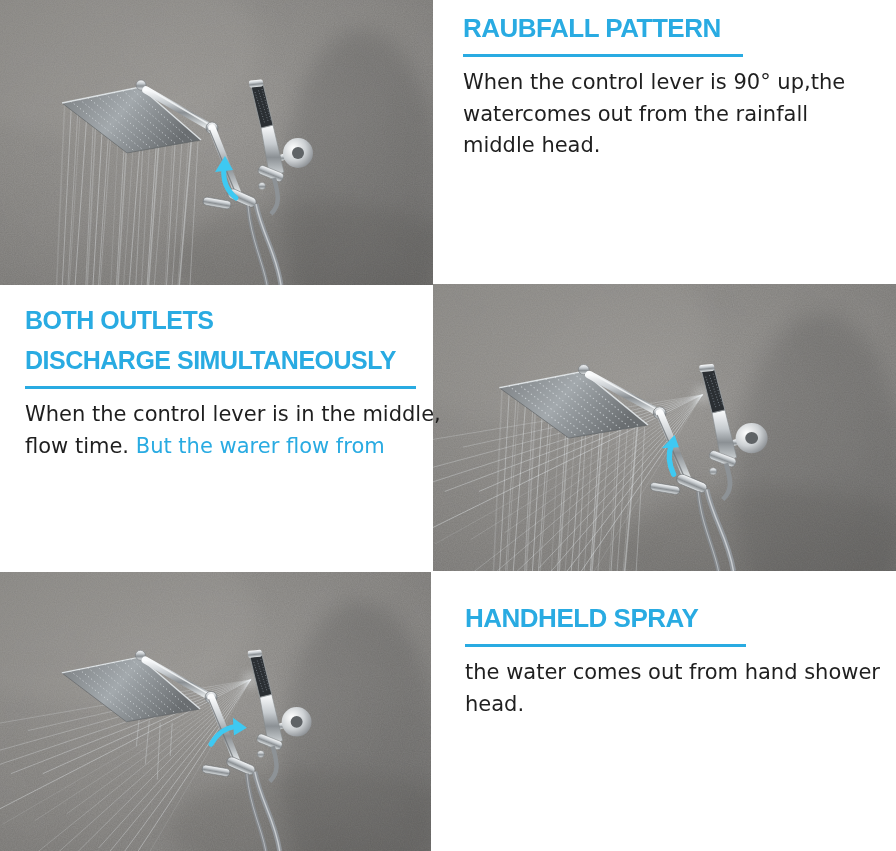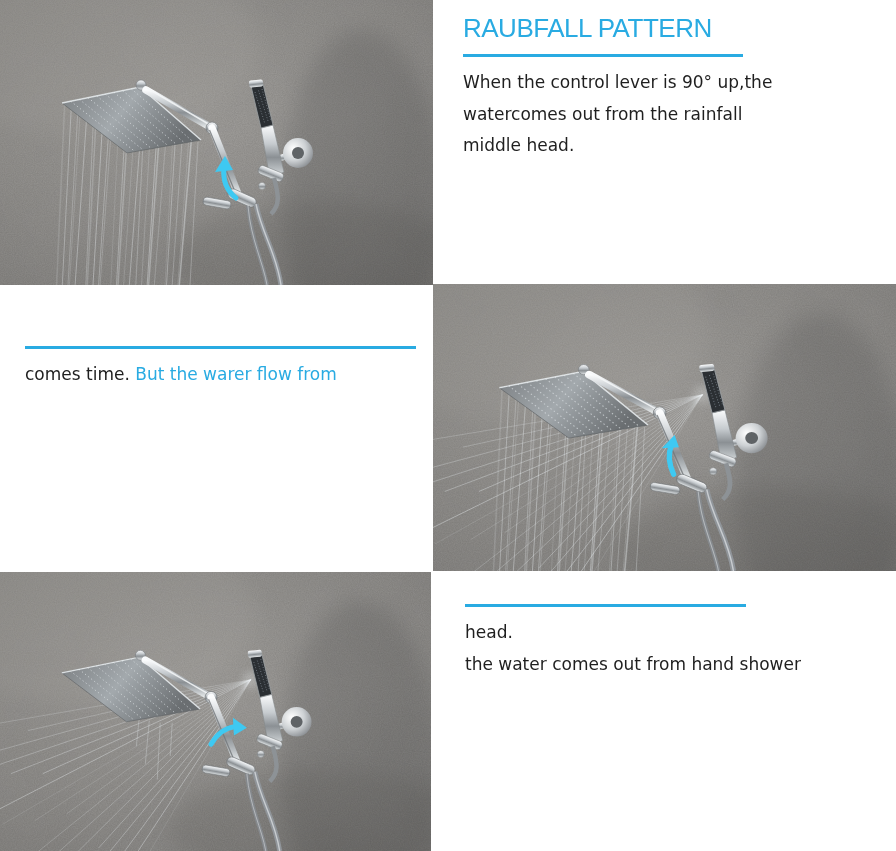--- a/index.html
+++ b/index.html
@@ -16,30 +16,30 @@
   .photo svg{width:100%;height:100%;display:block}
   .ph-a{left:0;top:0;width:433px;height:285px}
   .ph-b{left:433px;top:284px;width:463px;height:287px}
   .ph-c{left:0;top:572px;width:431px;height:279px}
 
   .txt{position:absolute}
   .txt-a{left:463px;top:8px}
   .txt-b{left:25px;top:300px}
   .txt-c{left:465px;top:598px}
 
-  .title{font-size:26px;font-weight:normal;color:var(--accent);
+  .title{font-size:26px;font-weight:bold;color:var(--accent);
          line-height:40px;letter-spacing:-0.5px;white-space:nowrap}
   .txt-b .title{font-size:25px}
   .rule{height:3px;background:var(--accent);margin-top:6px}
   .rule-a{width:280px}
   .rule-b{width:391px}
   .rule-c{width:281px}
 
   .body{margin-top:10px}
-  .bl{font-family:"DejaVu Sans",sans-serif;font-size:17px;line-height:31.5px;
+  .bl{font-family:"DejaVu Sans",sans-serif;font-size:21px;line-height:31.5px;
       white-space:nowrap;color:var(--body)}
   .seg-body{color:var(--body)}
   .seg-accent{color:var(--accent)}
 </style>
 </head>
 <body>
 
 <div class="canvas">
 
   <figure class="photo ph-a">
@@ -470,29 +470,34 @@
     <div class="rule rule-a"></div>
     <div class="body">
       <p class="bl"><span class="seg-body">When the control lever is 90° up,the</span></p>
       <p class="bl"><span class="seg-body">watercomes out from the rainfall</span></p>
       <p class="bl"><span class="seg-body">middle head.</span></p>
     </div>
   </section>
 
   <section class="txt txt-b">
     <h2 class="title">
-      <br>
+      <span>BOTH OUTLETS</span><br>
+      <span>DISCHARGE SIMULTANEOUSLY</span>
     </h2>
     <div class="rule rule-b"></div>
     <div class="body">
-      <p class="bl"><span class="seg-body">comes time. </span><span class="seg-accent">But the warer flow from</span></p>
+      <p class="bl"><span class="seg-body">When the control lever is in the middle,</span></p>
+      <p class="bl"><span class="seg-body">flow time. </span><span class="seg-accent">But the warer flow from</span></p>
     </div>
   </section>
 
   <section class="txt txt-c">
+    <h2 class="title">
+      <span>HANDHELD SPRAY</span>
+    </h2>
     <div class="rule rule-c"></div>
     <div class="body">
+      <p class="bl"><span class="seg-body">the water comes out from hand shower</span></p>
       <p class="bl"><span class="seg-body">head.</span></p>
-      <p class="bl"><span class="seg-body">the water comes out from hand shower</span></p>
     </div>
   </section>
 
 </div>
 
 </body></html>

